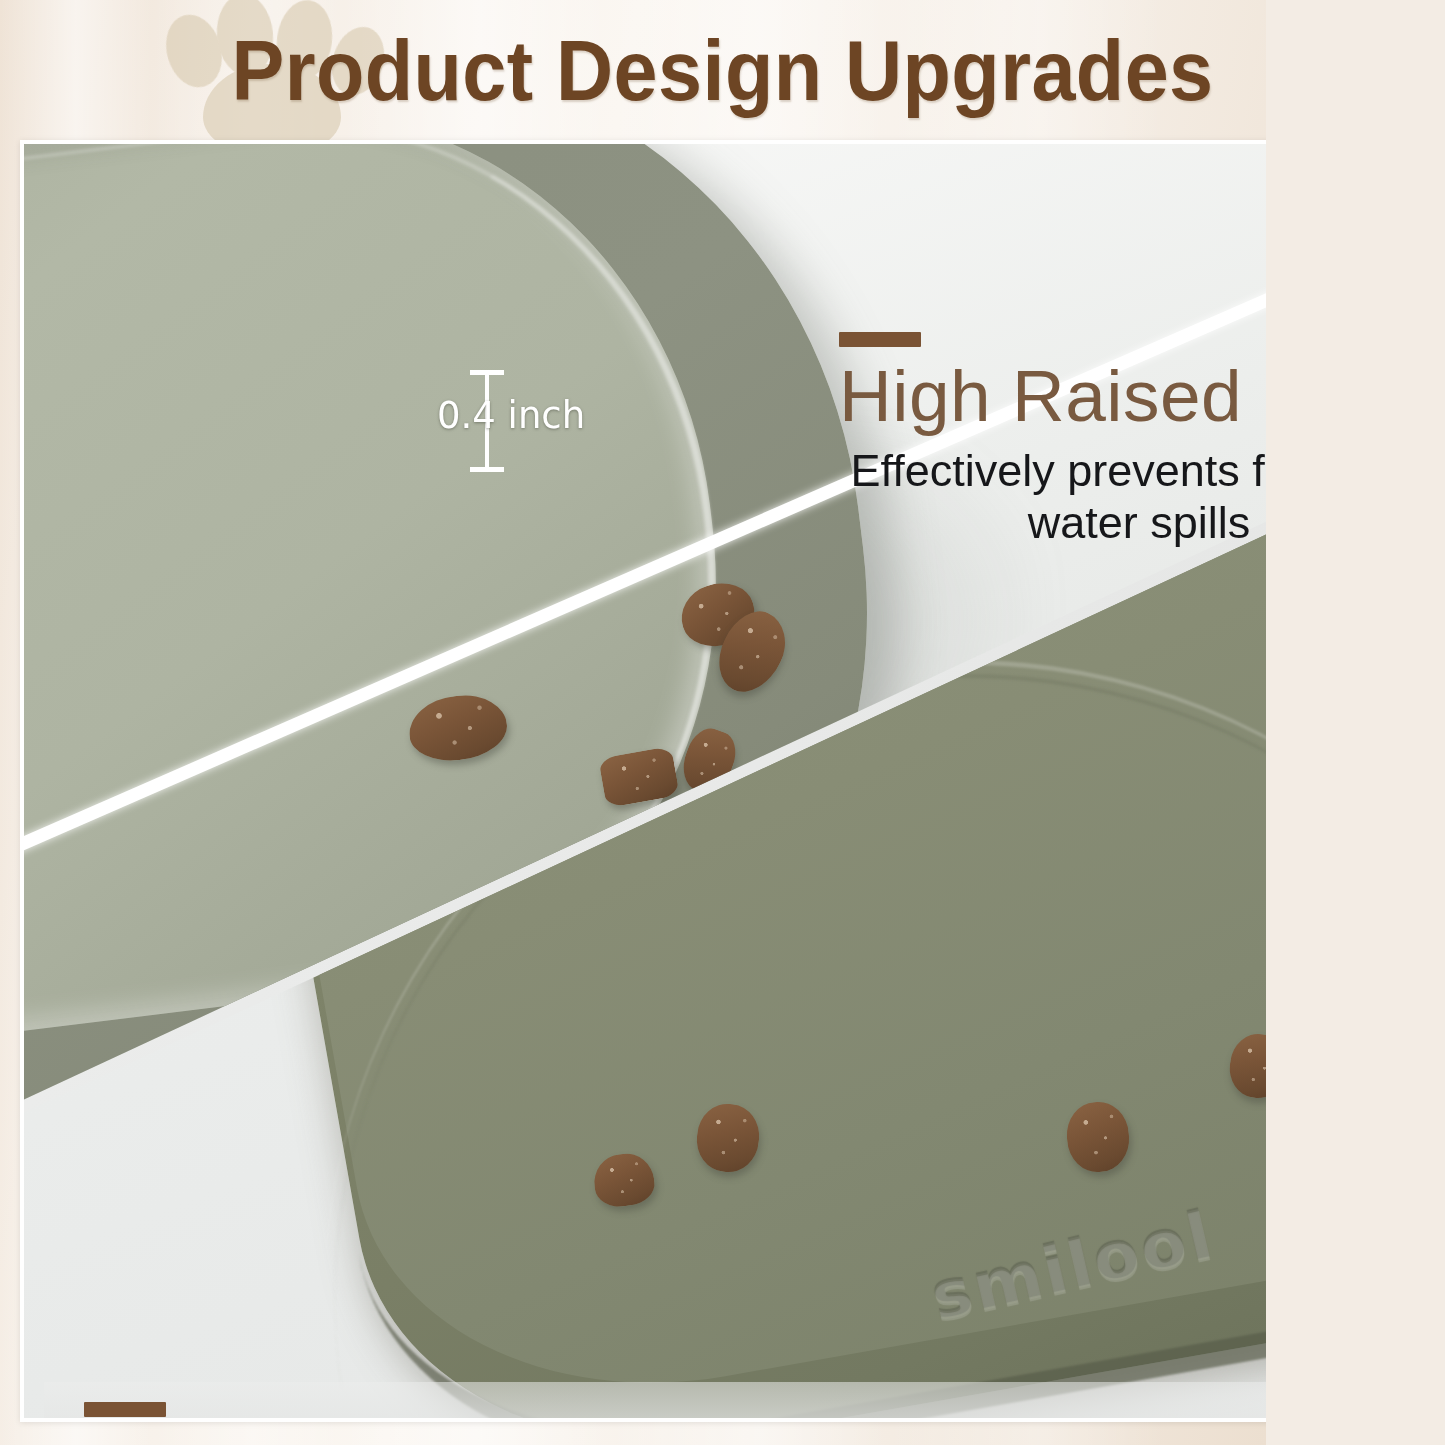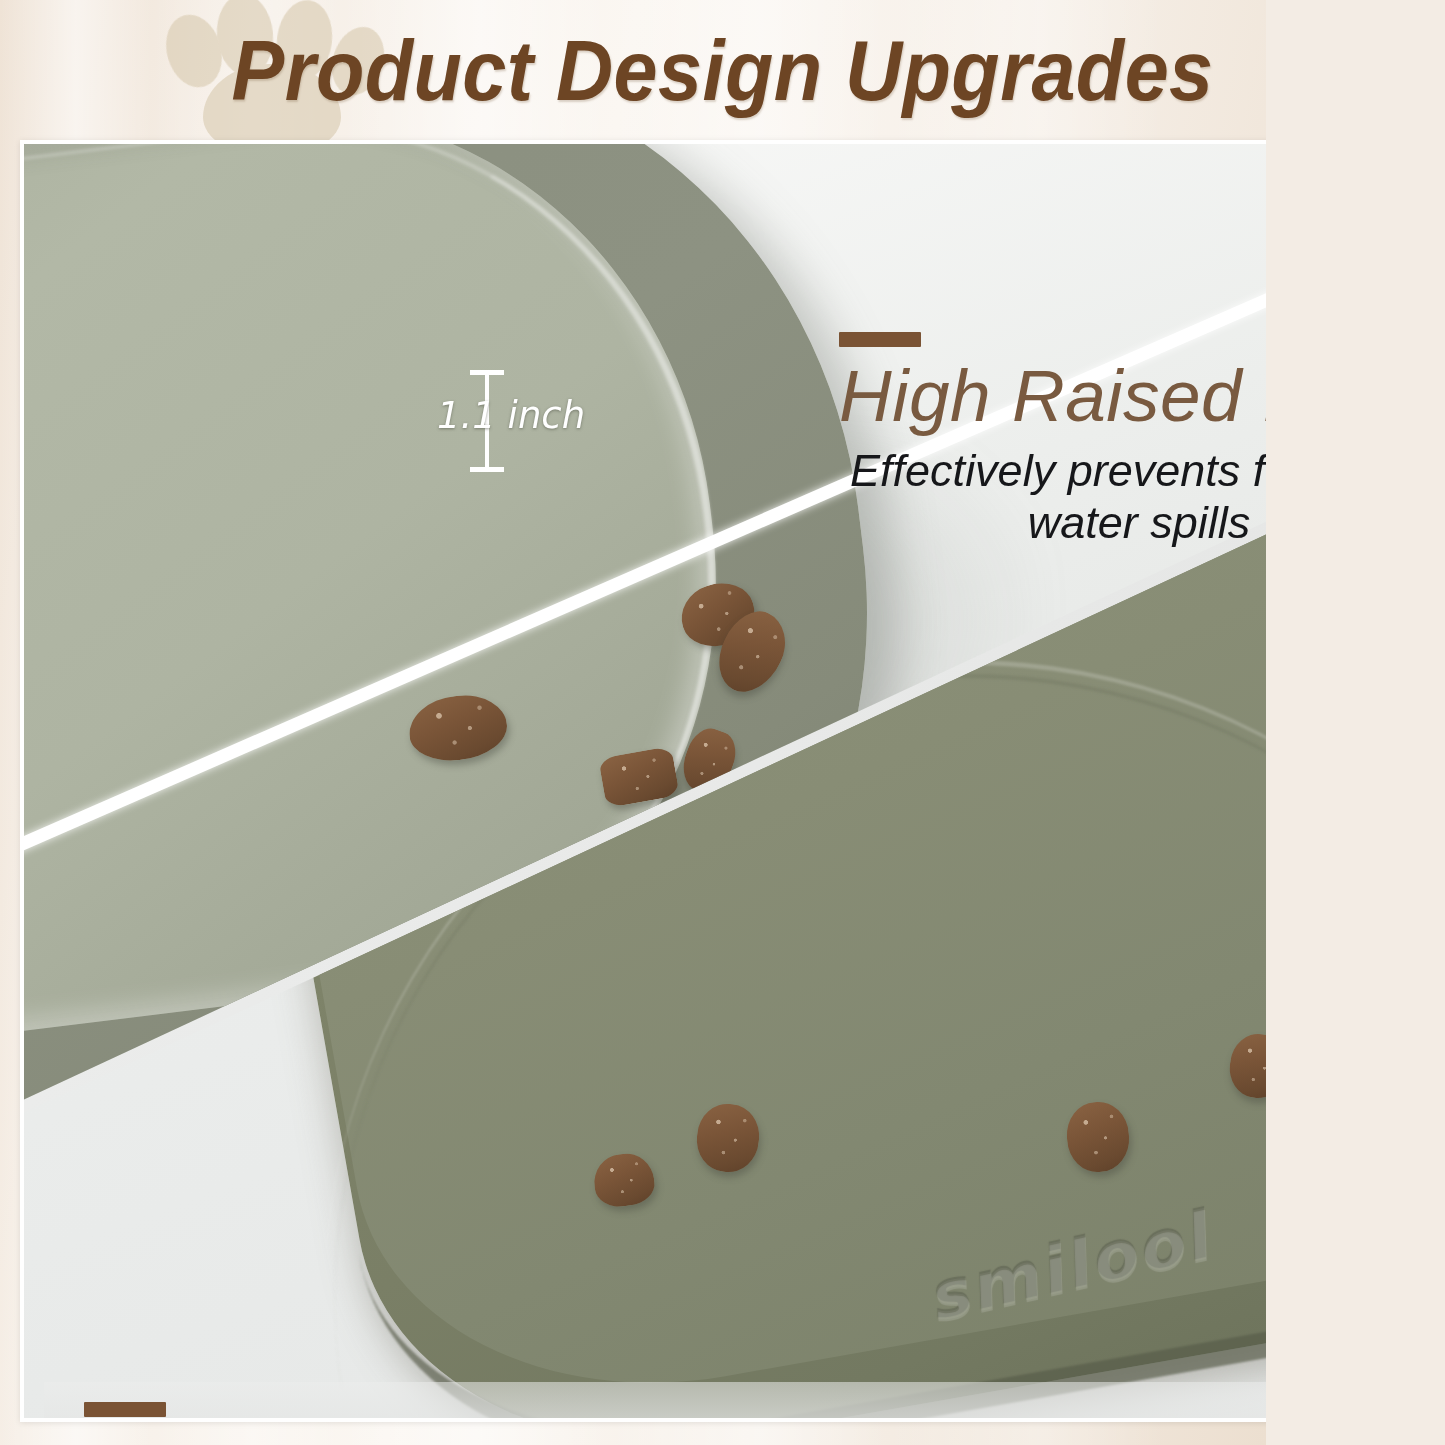--- a/index.html
+++ b/index.html
@@ -9,21 +9,20 @@
     background:#f3ece4;
     overflow:hidden;
   }
 
   .poster{
     position:relative;
     width:1266px; height:1445px;
     overflow:hidden;
     background:
       linear-gradient(100deg,#efe3d6 0%, #f6efe7 18%, #fbf7f2 42%, #f7f1ea 66%, #ecdfd0 100%);
-    font-style: italic;
   }
 
   
   .backdrop-streaks{
     position:absolute; inset:0;
     background:
       linear-gradient(90deg,
         rgba(255,255,255,0) 0%,
         rgba(255,255,255,.55) 6%,
         rgba(255,255,255,0) 12%,
@@ -320,21 +319,21 @@
         <div class="kib" style="left:1043px;top:958px;width:62px;height:70px;border-radius:48%;transform:rotate(-4deg);"></div>
         <div class="kib" style="left:1206px;top:890px;width:56px;height:64px;border-radius:48%;transform:rotate(8deg);"></div>
       </div>
 
       <div class="divider"></div>
 
       <div class="dim">
         <span class="cap top"></span>
         <span class="vline"></span>
         <span class="cap bot"></span>
-        <span class="lbl">1.1 inch</span>
+        <span class="lbl">0.4 inch</span>
       </div>
 
       <div class="callout" id="callout-top">
         <div class="rule"></div>
         <h2>High Raised Edges</h2>
         <p>Effectively prevents food and water spills</p>
       </div>
 
       <div class="bottom-scrim"></div>
       <div class="callout" id="callout-bottom">

